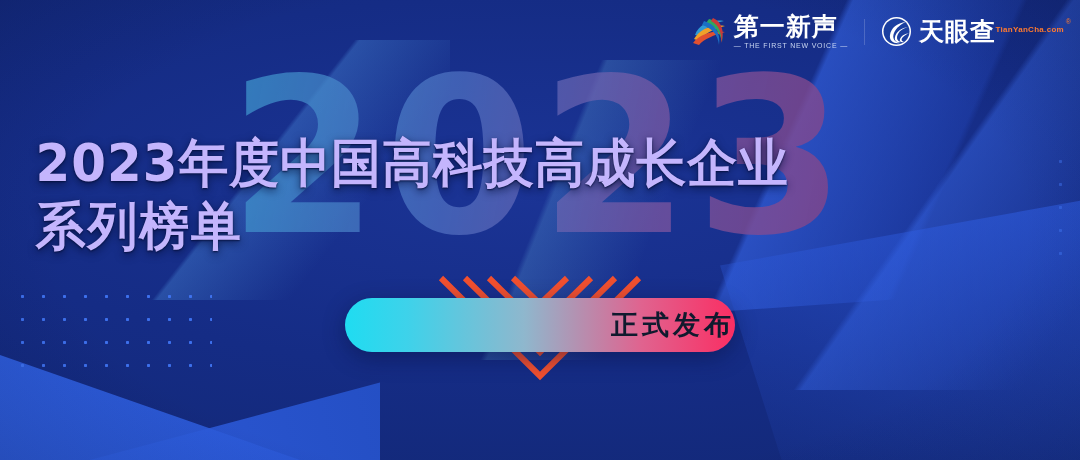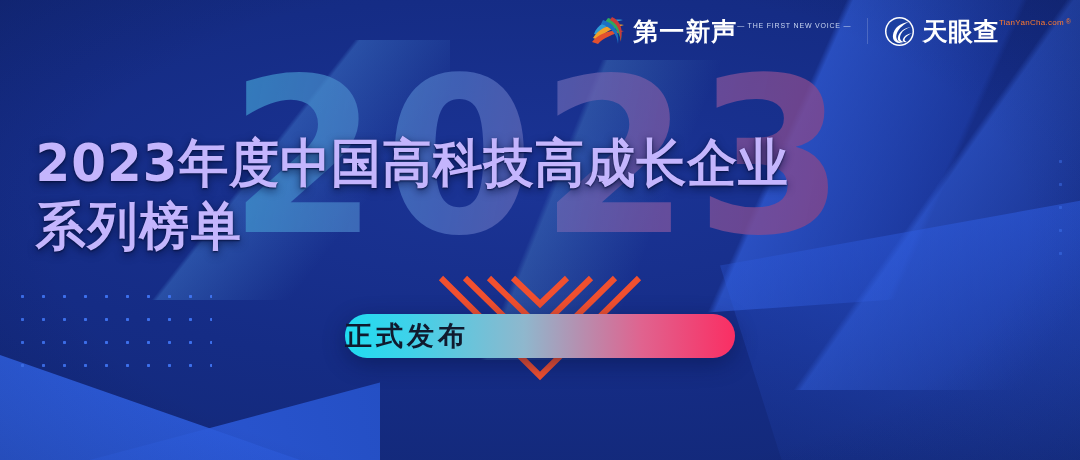--- a/index.html
+++ b/index.html
@@ -100,42 +100,42 @@
   
   .logos{
     position:absolute;top:14px;right:16px;
     display:flex;align-items:center;gap:16px;
   }
   .logo{display:flex;align-items:center;gap:7px;}
 
   .logo-mark-fnv{
     width:36px;height:34px;flex:0 0 auto;position:relative;
   }
-  .logo-fnv-text{display:flex;flex-direction:row;line-height:1;}
+  .logo-fnv-text{display:flex;flex-direction:column;line-height:1;}
   .logo-fnv-cn{
     font-size:25px;font-weight:700;color:#ffffff;
     letter-spacing:1px;
     font-family:"DejaVu Sans","Liberation Sans",sans-serif;
   }
   .logo-fnv-en{
     font-size:7px;color:#c9d6f2;letter-spacing:.8px;
     margin-top:3px;text-align:center;white-space:nowrap;
   }
 
   .sep-dot{width:1px;height:26px;background:rgba(255,255,255,.18);}
 
   .logo-mark-tyc{width:31px;height:31px;flex:0 0 auto;}
   .logo-tyc-text{display:flex;flex-direction:row;line-height:1;position:relative;}
   .logo-tyc-cn{
     font-size:25px;font-weight:700;color:#ffffff;letter-spacing:.5px;
     font-family:"DejaVu Sans","Liberation Sans",sans-serif;
   }
   .logo-tyc-en{
-    font-size:8px;font-weight:400;color:#ff7a2f;letter-spacing:.3px;
-    margin-top:0;white-space:nowrap;
+    font-size:8px;font-weight:700;color:#ff7a2f;letter-spacing:.3px;
+    margin-top:7px;white-space:nowrap;
   }
   .logo-tm{
     position:absolute;top:-1px;right:-7px;
     font-size:7px;color:#ff7a2f;
   }
 
   
   .headline{
     position:absolute;top:133px;left:0;width:1080px;
     text-align:left;
@@ -158,26 +158,26 @@
   
   .chevrons{
     position:absolute;left:50%;top:272px;
     transform:translateX(-50%);
     width:250px;height:126px;
     pointer-events:none;
   }
 
   
   .pill{
-    position:absolute;left:50%;top:314px;
+    position:absolute;left:50%;top:298px;
     transform:translateX(-50%);
-    width:390px;height:44px;
+    width:390px;height:54px;
     border-radius:27px;
     background:linear-gradient(90deg,#1fdcf1 0%,#3ed2ea 16%,#8fb7cd 46%,#e0638f 76%,#fa2e63 100%);
-    display:flex;align-items:center;justify-content:flex-start;
+    display:flex;align-items:center;justify-content:flex-end;
     box-shadow:0 6px 22px rgba(6,16,60,.45);
   }
   .pill-label{
     font-size:27px;font-weight:700;color:#101a2e;
     letter-spacing:4px;
     font-family:"DejaVu Sans","Liberation Sans",sans-serif;
   }
 </style>
 </head>
 <body>

